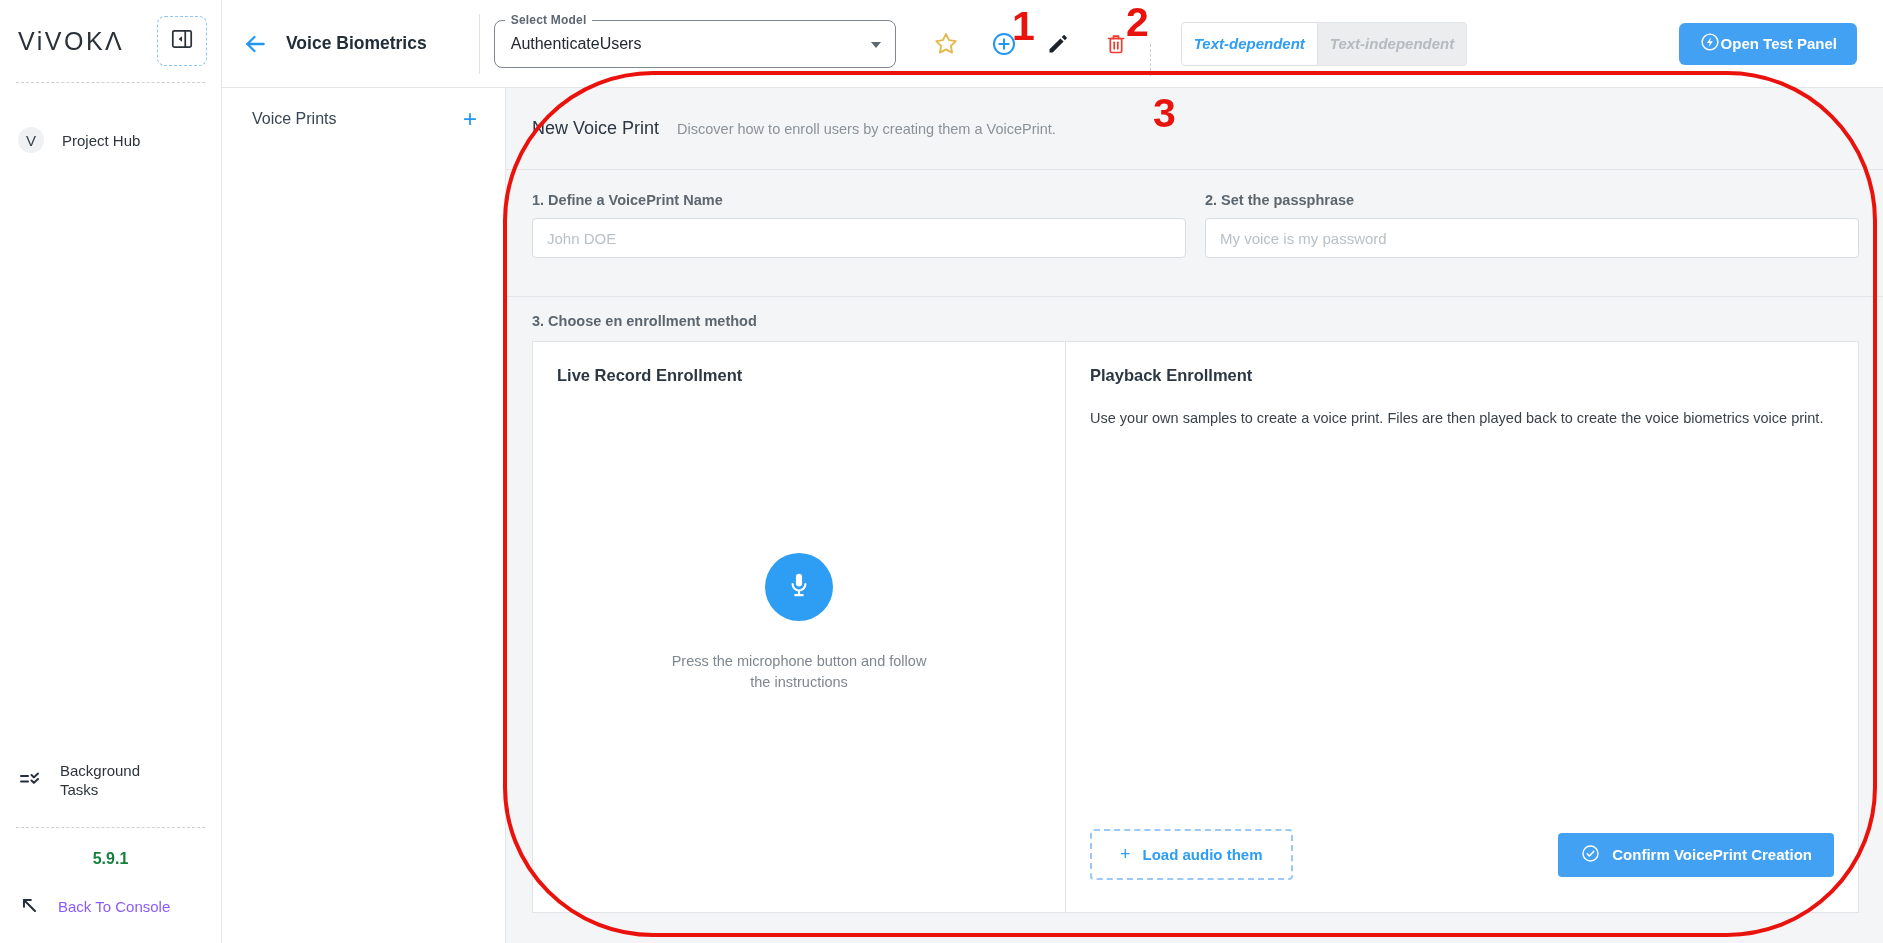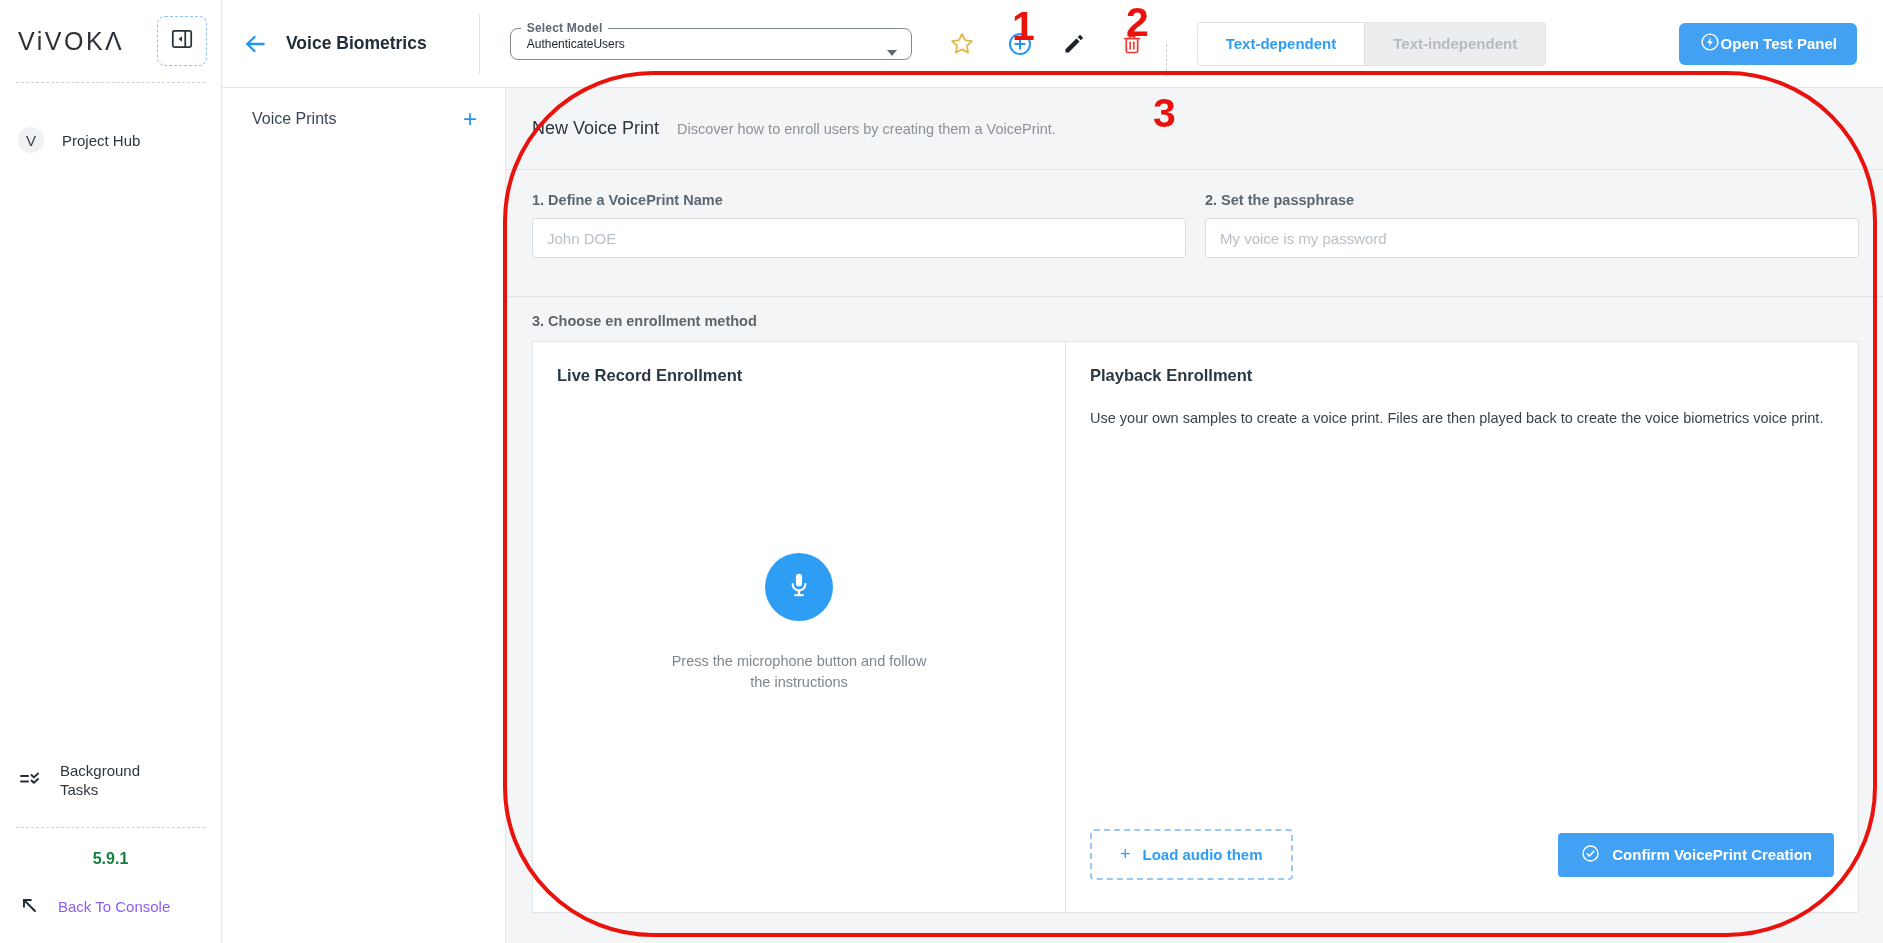--- a/index.html
+++ b/index.html
@@ -22,32 +22,32 @@
   .back-console { padding-bottom:24px; font-size:15px; color:#8b5cf6; }
 
   
   .content-col { flex:1; display:flex; flex-direction:column; height:100%; }
 
   
   .topbar { height:88px; min-height:88px; background:#fff; border-bottom:1px solid #e3e6e9; display:flex; align-items:center; }
   .back-arrow { margin-left:20px; width:26px; height:26px; cursor:pointer; }
   .tb-title { margin-left:18px; font-size:17.5px; font-weight:700; color:#212d39; }
   .tb-vsep { width:1px; height:60px; background:#dfe3e6; margin-left:52px; }
-  .select-field { position:relative; margin-left:30px; width:402px; height:32px; border:1px solid #80878e; border-radius:8px; display:flex; align-items:center; padding:0 38px 0 16px; cursor:pointer; background:#fff; }
+  .select-field { position:relative; margin-left:14px; width:402px; height:48px; border:1px solid #80878e; border-radius:8px; display:flex; align-items:center; padding:0 38px 0 16px; cursor:pointer; background:#fff; }
   .select-label { position:absolute; top:-8px; left:10px; background:#fff; padding:0 6px; font-size:12px; font-weight:700; color:#5d6772; letter-spacing:.2px; }
-  .select-value { font-size:12px; color:#22282e; }
+  .select-value { font-size:16px; color:#22282e; }
   .select-arrow { position:absolute; right:14px; top:21px; width:0; height:0; border-left:5.5px solid transparent; border-right:5.5px solid transparent; border-top:6px solid #5f6870; }
   .tb-icon { cursor:pointer; display:grid; place-items:center; }
   .icon-star { margin-left:36px; }
   .icon-plus-circle { margin-left:30px; }
   .icon-pencil { margin-left:28px; }
   .icon-trash { margin-left:34px; }
   .tb-dashed-vsep { border-left:1px dashed #c8cdd2; height:32px; margin-left:22px; margin-top:32px; }
   .toggle { display:flex; margin-left:30px; }
-  .toggle-btn { height:44px; padding:0 28px; display:flex; align-items:center; font-size:15px; font-weight:700; cursor:pointer; }
+  .toggle-btn { height:44px; padding:0 12px; display:flex; align-items:center; font-size:15px; font-weight:700; cursor:pointer;font-style:italic; }
   .toggle-active { background:#fff; border:1px solid #dde1e5; border-radius:4px 0 0 4px; color:#2e9df4; }
   .toggle-inactive { background:#ebedef; border:1px solid #e2e5e8; border-left:none; border-radius:0 4px 4px 0; color:#b5bbc2; }
   .open-test-btn { margin-left:auto; margin-right:26px; height:42px; background:#42a1f3; border:none; border-radius:6px; color:#fff; font-weight:700; font-size:15px; display:flex; align-items:center; padding:0 20px; cursor:pointer; }
 
   
   .body-row { flex:1; display:flex; min-height:0; }
   .vp-col { width:284px; min-width:284px; background:#fff; border-right:1px solid #e3e6e9; }
   .vp-header { display:flex; align-items:center; justify-content:space-between; padding:20px 28px 0 30px; }
   .vp-title { font-size:16px; color:#3a4653; }
   .vp-add { color:#2196f3; font-size:24px; font-weight:400; cursor:pointer; line-height:22px; }

